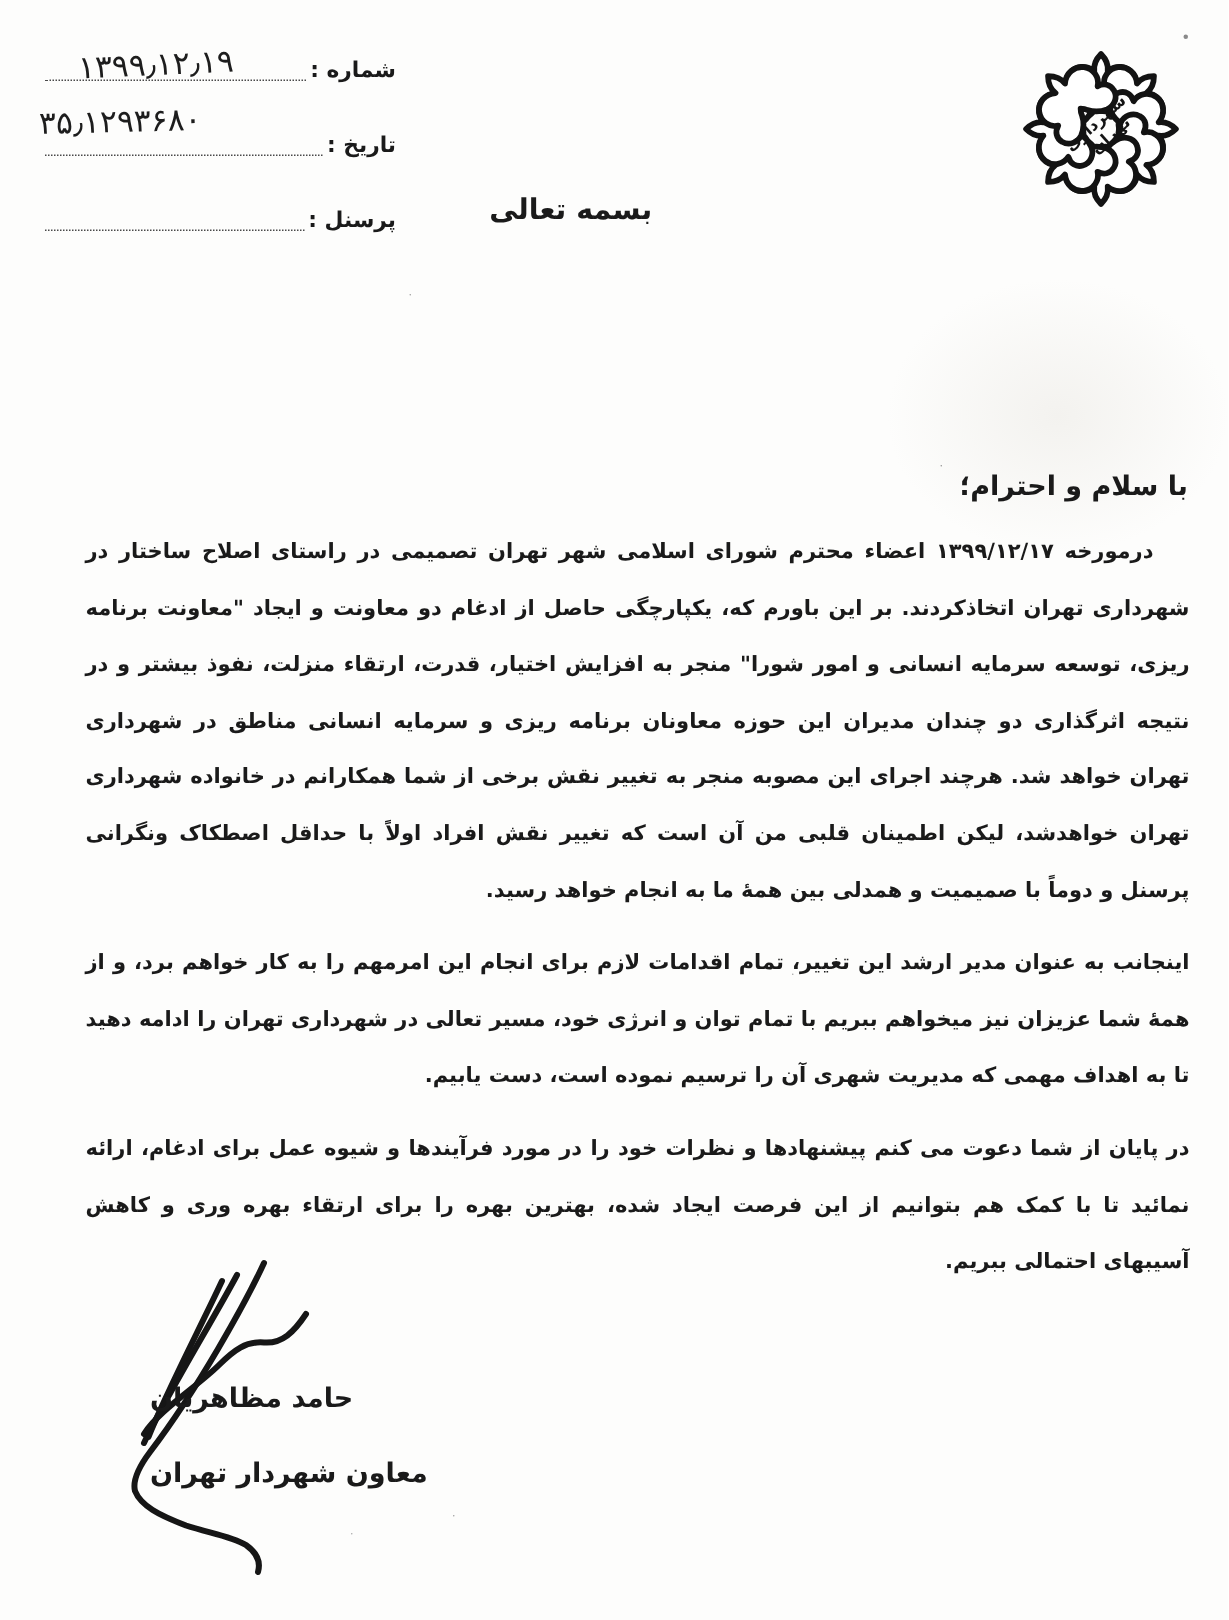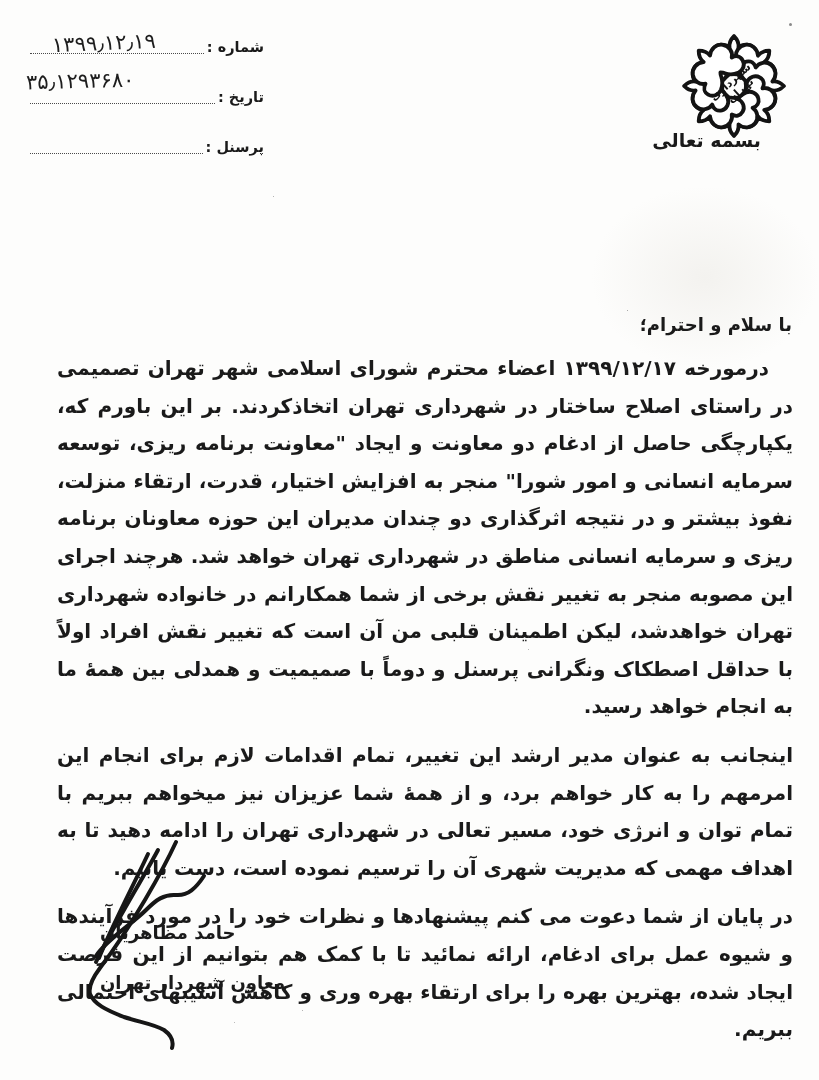--- a/index.html
+++ b/index.html
@@ -13,25 +13,25 @@
   .field-row{display:flex;align-items:center;height:21px;}
   .field-row + .field-row{margin-top:29px;}
   .field-label{font-size:14.5px;font-weight:600;white-space:nowrap;padding-left:3px;}
   .dotline{flex:1;border-bottom:1.6px dotted #4a4a4a;height:13px;}
   .hand{position:absolute;font-weight:500;color:#1d1d1d;white-space:nowrap;}
   .hand-no{top:31px;left:52px;font-size:21px;letter-spacing:3px;transform:rotate(-2.5deg);}
   .hand-date{top:69px;left:26px;font-size:21px;letter-spacing:4px;transform:rotate(-1.5deg);}
   
   .logo{position:absolute;top:22px;left:666px;width:136px;height:128px;}
   
-  .basmala{position:absolute;top:129px;left:0;width:761px;text-align:right;
+  .basmala{position:absolute;top:129px;left:0;width:761px;text-align:center;
     font-size:19px;font-weight:bold;letter-spacing:.5px;}
   .greeting{position:absolute;top:314px;right:27px;font-size:18px;font-weight:bold;margin-left:48px;}
   .body-text{position:absolute;top:350px;right:26px;left:57px;
-    font-size:20px;font-weight:bold;line-height:37.6px;text-align:justify;}
+    font-size:14px;font-weight:bold;line-height:37.6px;text-align:justify;}
   .body-text p{margin:0 0 11px 0;}
   .body-text p.indent{text-indent:24px;}
   
   .sig-svg{position:absolute;left:44px;top:828px;}
   .sig-name-block{position:absolute;left:100px;top:922px;width:205px;text-align:left;
     font-weight:bold;font-size:18px;line-height:22px;}
   .sig-title{margin-top:28px;}
   
   .smudge{position:absolute;left:590px;top:185px;width:230px;height:185px;border-radius:50%;
     background:radial-gradient(ellipse at center, rgba(208,203,192,0.22), rgba(255,255,255,0) 70%);

